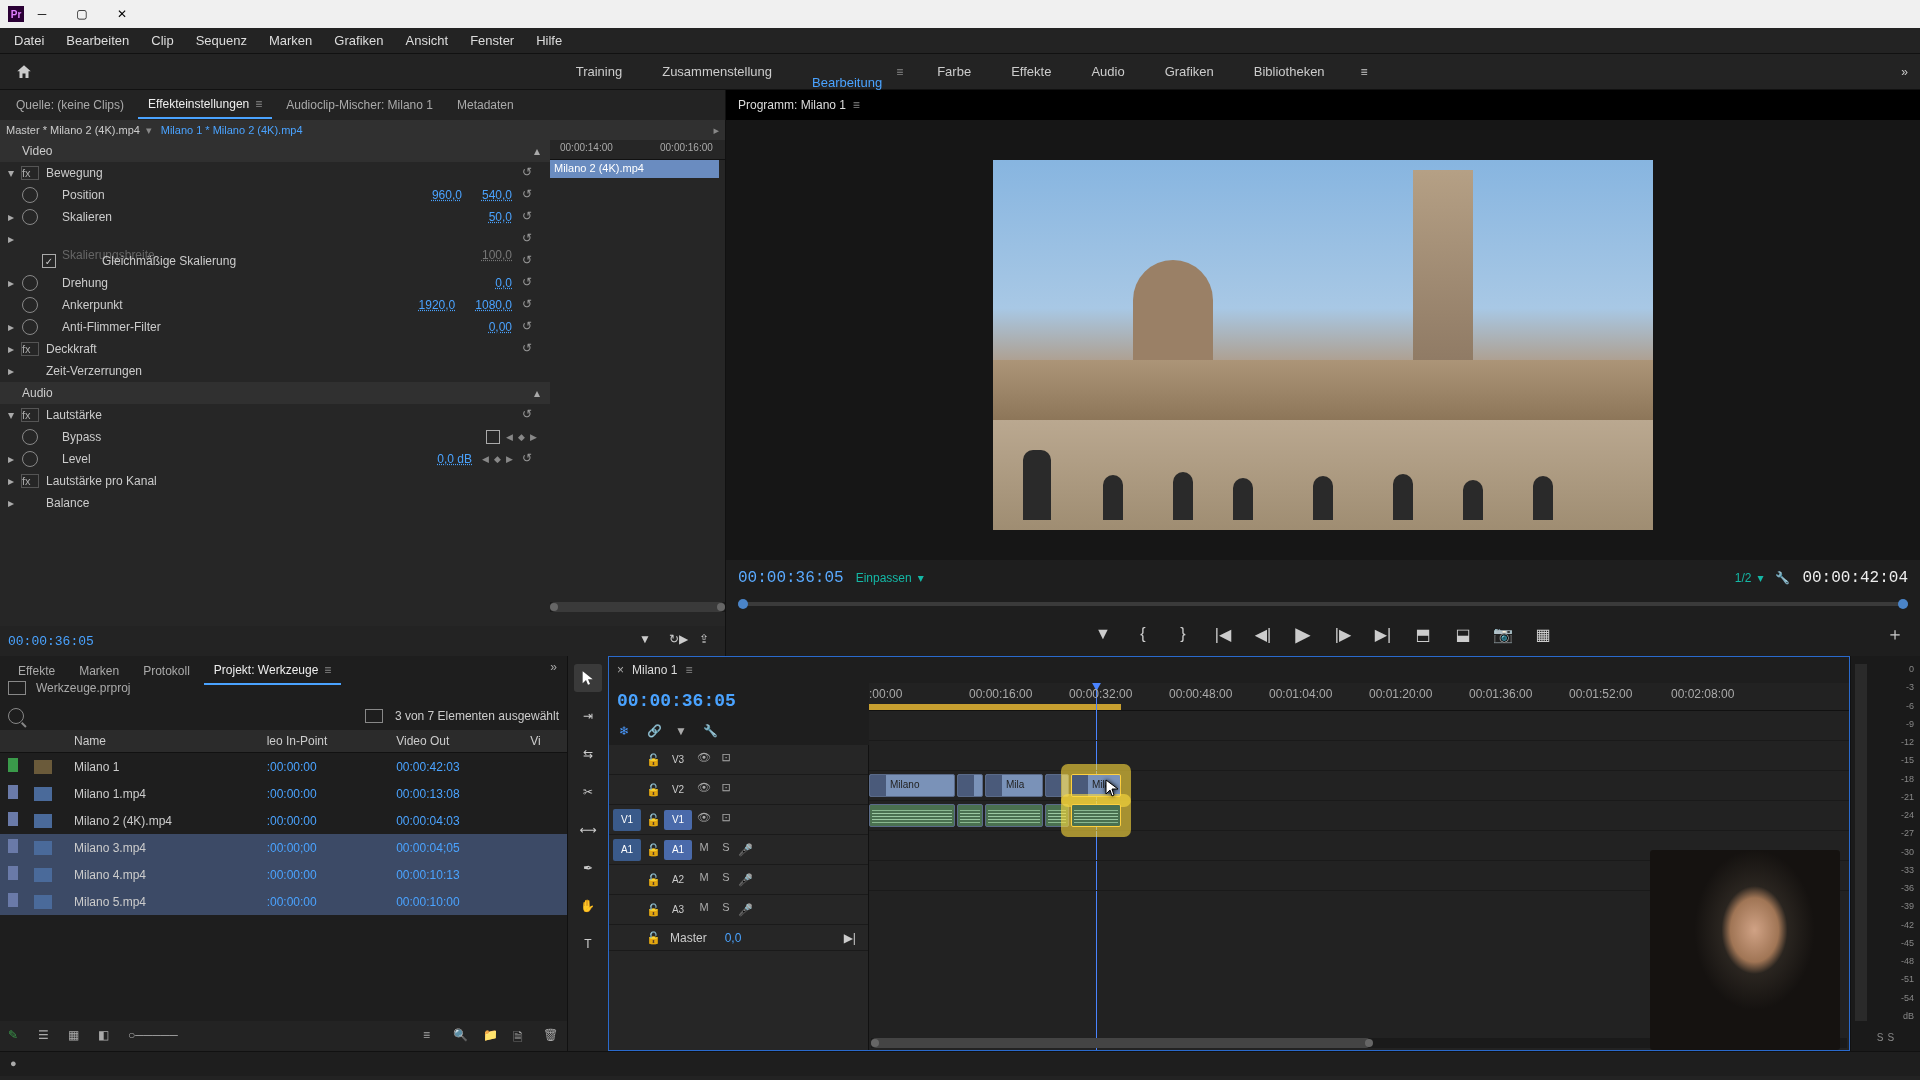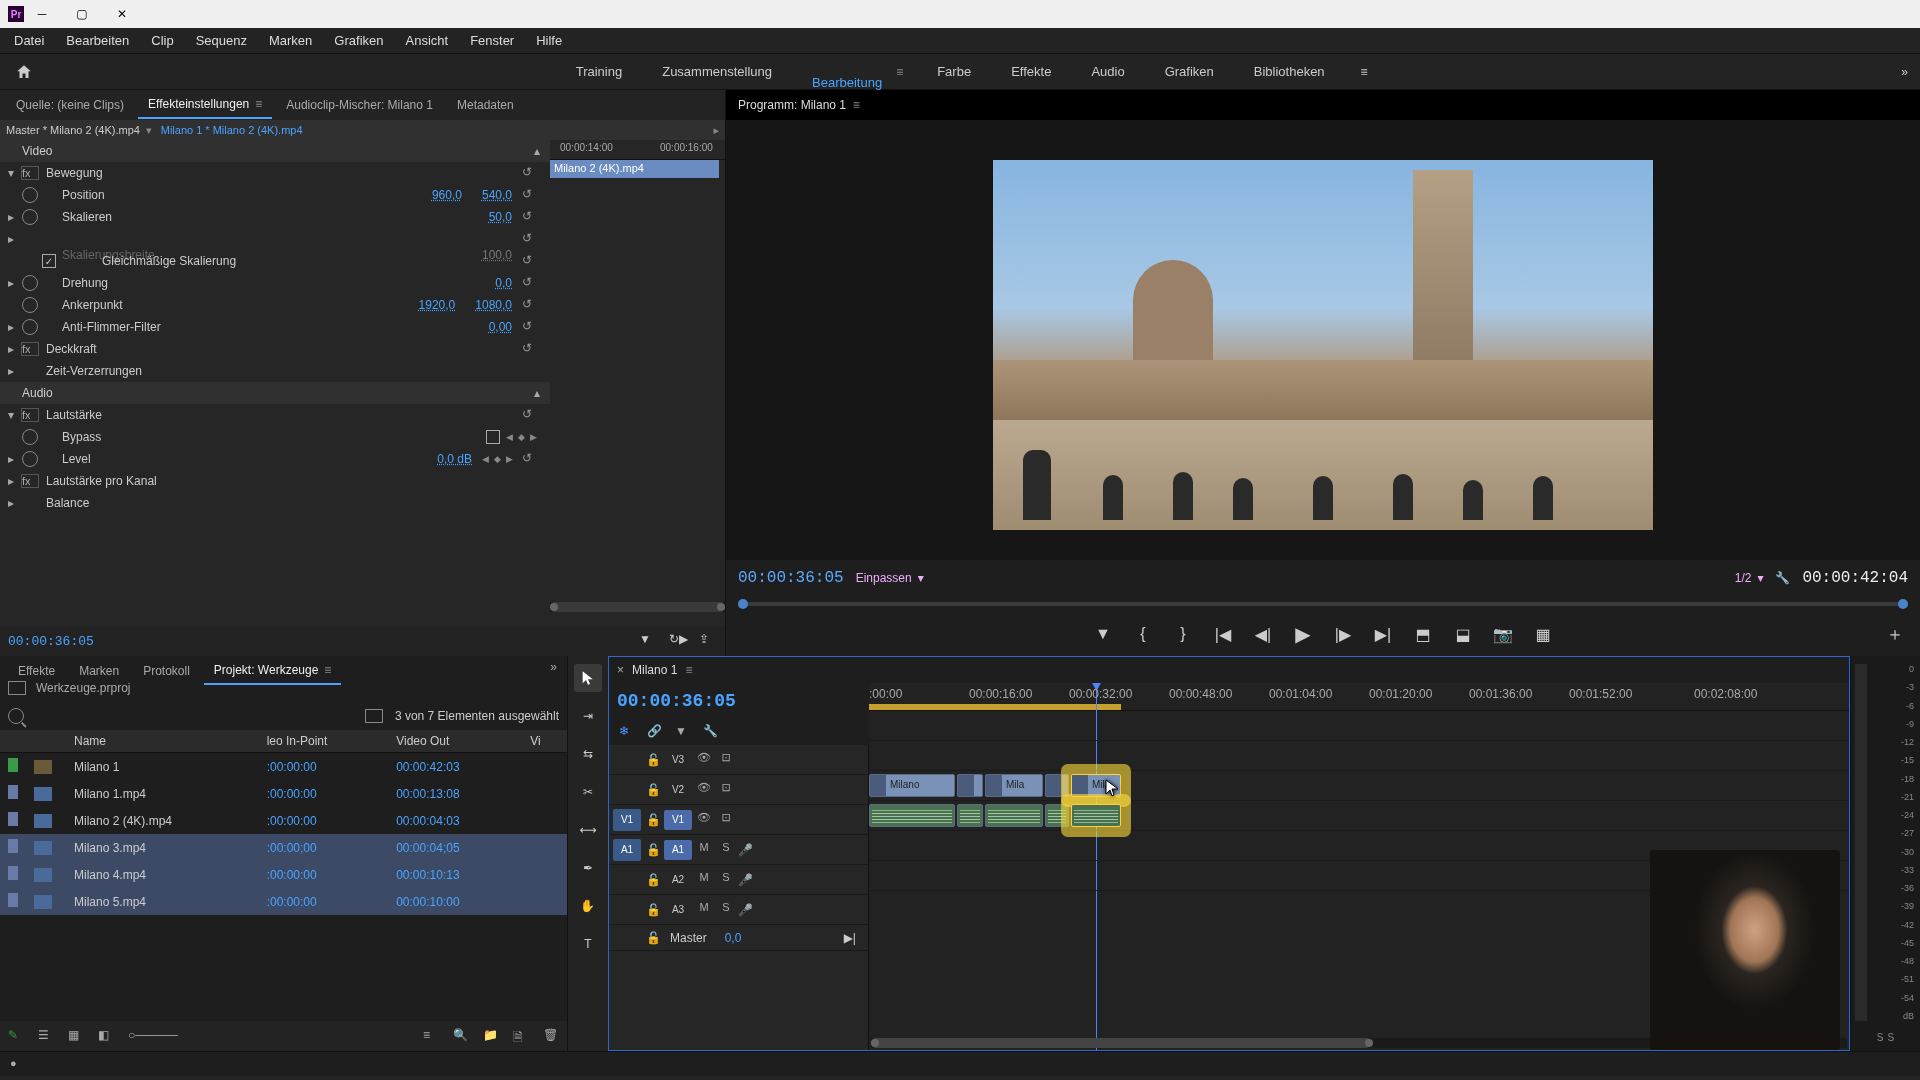--- a/index.html
+++ b/index.html
@@ -75,21 +75,21 @@
 .videoframe { width: 660px; height: 370px; background: linear-gradient(to bottom, #87b5e0 0%, #a8c8e5 40%, #b09070 60%, #8a7055 100%); position: relative; overflow: hidden; }
 .castle-tower { position: absolute; right: 180px; top: 10px; width: 60px; height: 220px; background: linear-gradient(#b5a085, #8a7560); }
 .castle-tower2 { position: absolute; left: 140px; top: 100px; width: 80px; height: 140px; background: #9a8066; border-radius: 40px 40px 0 0; }
 .castle-wall { position: absolute; left: 0; right: 0; top: 200px; height: 60px; background: linear-gradient(#ac9578,#8d7659); }
 .ground { position: absolute; left: 0; right: 0; bottom: 0; height: 110px; background: linear-gradient(#baa890,#9f8d72); }
 .people { position: absolute; bottom: 10px; left: 0; right: 0; height: 100px; }
 .person { position: absolute; bottom: 0; width: 20px; height: 50px; background: #2a2a2a; border-radius: 10px 10px 0 0; }
 
 .progctrlrow { height: 36px; display: flex; align-items: center; padding: 0 12px; gap: 12px; background: #1e1e1e; }
 .progctrlrow .tc { color: #5aaaff; font-family: 'Courier New', monospace; font-size: 16px; }
-.progctrlrow .fit { display: flex; align-items: center; gap: 6px; color: #f0abfc; cursor: pointer; }
+.progctrlrow .fit { display: flex; align-items: center; gap: 6px; color: #14b8a6; cursor: pointer; }
 .progctrlrow .spacer { flex: 1; }
 .progscrub { height: 16px; position: relative; background: #1e1e1e; padding: 0 12px; }
 .progscrub .track { position: absolute; left: 12px; right: 12px; top: 6px; height: 4px; background: #3a3a3a; }
 .progscrub .handle { position: absolute; width: 10px; height: 10px; background: #4a84c8; border-radius: 50%; top: 3px; }
 
 .progtransport { height: 44px; display: flex; align-items: center; justify-content: center; gap: 18px; background: #1e1e1e; position: relative; }
 .progtransport .btn { width: 22px; height: 22px; color: #ccc; cursor: pointer; display: inline-flex; align-items: center; justify-content: center; font-size: 16px; }
 .progtransport .playbtn { font-size: 20px; }
 .progtransport .addbtn { position: absolute; right: 16px; color: #ccc; cursor: pointer; font-size: 18px; }
 
@@ -640,21 +640,21 @@
           <div class="workarea" style="left:0;width:252px"></div>
           <div class="playhead" style="left:227px"></div>
         <span class="tick" style="left: 0px;">:00:00</span>
             <span class="tick" style="left: 100px;">00:00:16:00</span>
             <span class="tick" style="left: 200px;">00:00:32:00</span>
             <span class="tick" style="left: 300px;">00:00:48:00</span>
             <span class="tick" style="left: 400px;">00:01:04:00</span>
             <span class="tick" style="left: 500px;">00:01:20:00</span>
             <span class="tick" style="left: 600px;">00:01:36:00</span>
             <span class="tick" style="left: 700px;">00:01:52:00</span>
-            <span class="tick" style="left: 825px;">00:02:08:00</span>
+            <span class="tick" style="left: 802px;">00:02:08:00</span>
           </div>
         <div class="tltracks" id="tltracks">
             <div class="tlv"></div>
             <div class="tlv"></div>
             <div class="tlv">
               <div class="clip" style="left: 0px; width: 86px;">
                 <span class="thumb"></span>
                 <span class="lbl">Milano</span>
               </div>
               <div class="clip" style="left: 88px; width: 26px;">

